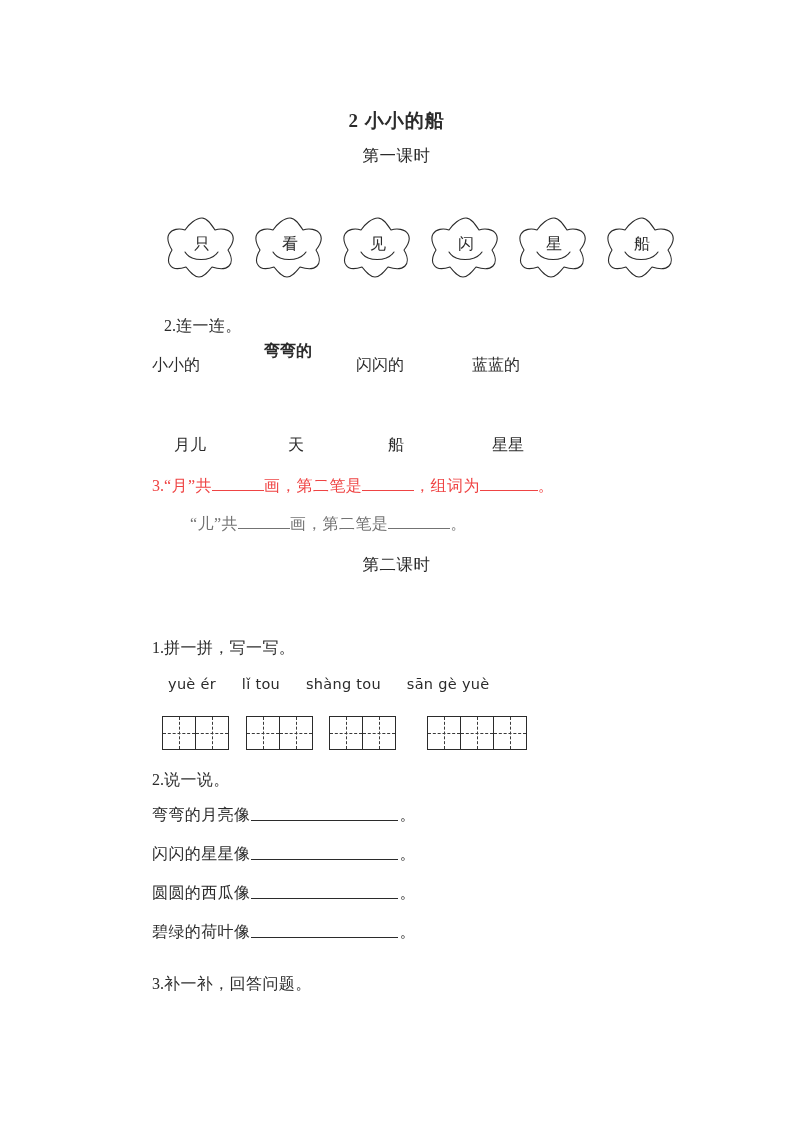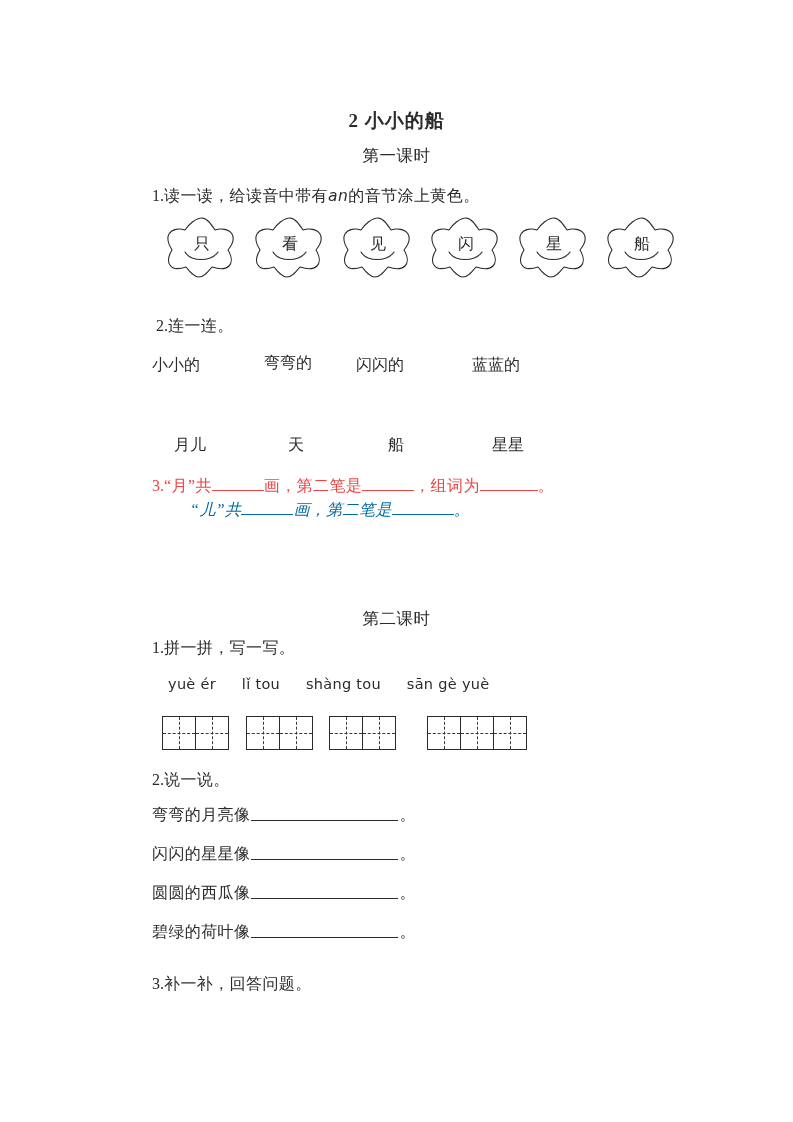--- a/index.html
+++ b/index.html
@@ -34,21 +34,21 @@
   }
   .period-title {
     position: absolute;
     width: 793px;
     left: 0;
     text-align: center;
     font-size: 16.5px;
     letter-spacing: 0.5px;
   }
   #period1 { top: 145px; }
-  #period2 { top: 608px; }
+  #period2 { top: 554px; }
 
   
   .line {
     position: absolute;
     font-size: 16px;
     white-space: nowrap;
     letter-spacing: 0.4px;
   }
   .q-num { letter-spacing: 0px; }
   .pinyin-inline {
@@ -192,23 +192,20 @@
 </style>
 </head>
 <body>
 
 <div class="page">
 
   <div class="doc-title">2 小小的船</div>
 
   <div class="period-title" id="period1">第一课时</div>
 
-  <div class="line" style="left:152px; top:186px;">
-    <span class="q-num">1.</span><span>读一读，给读音中带有</span><span class="pinyin-inline">an</span><span>的音节涂上黄色。</span>
-  </div>
 
   <div class="star-row">
     <div class="star" style="left:0px;">
       <svg width="78" height="70" viewBox="0 0 78 70">
         <path d="M39 4 C44 4 48 10 52 16 C58 14 66 15 69 20 C72 25 69 31 65 36 C68 41 70 48 66 52 C62 56 55 55 49 53 C45 58 41 63 36 63 C31 63 27 58 23 53 C17 55 10 56 7 51 C4 47 6 41 9 36 C6 31 3 25 6 20 C9 15 16 14 22 16 C26 10 33 4 39 4 Z" fill="none" stroke="#2b2b2b" stroke-width="1.1" stroke-linejoin="round"></path>
         <path d="M22 38 C28 48 48 48 55 38" fill="none" stroke="#2b2b2b" stroke-width="1.1" stroke-linecap="round"></path>
       </svg>
       <div class="star-char">只</div>
     </div>
     <div class="star" style="left:88px;">
@@ -241,39 +238,39 @@
     </div>
     <div class="star" style="left:440px;">
       <svg width="78" height="70" viewBox="0 0 78 70">
         <path d="M39 4 C44 4 48 10 52 16 C58 14 66 15 69 20 C72 25 69 31 65 36 C68 41 70 48 66 52 C62 56 55 55 49 53 C45 58 41 63 36 63 C31 63 27 58 23 53 C17 55 10 56 7 51 C4 47 6 41 9 36 C6 31 3 25 6 20 C9 15 16 14 22 16 C26 10 33 4 39 4 Z" fill="none" stroke="#2b2b2b" stroke-width="1.1" stroke-linejoin="round"></path>
         <path d="M22 38 C28 48 48 48 55 38" fill="none" stroke="#2b2b2b" stroke-width="1.1" stroke-linecap="round"></path>
       </svg>
       <div class="star-char">船</div>
     </div>
   </div>
 
-  <div class="line" style="left:156px; top:316px;">
+  <div class="line" style="left:164px; top:316px;">
     <span class="q-num">2.</span><span>连一连。</span>
   </div>
 
   <div class="match-item" style="left:152px; top:355px;">小小的</div>
-  <div class="match-item" style="left:264px; top:353px;">弯弯的</div>
+  <div class="match-item" style="left:264px; top:341px;font-weight:bold;">弯弯的</div>
   <div class="match-item" style="left:356px; top:355px;">闪闪的</div>
   <div class="match-item" style="left:472px; top:355px;">蓝蓝的</div>
 
   <div class="match-item" style="left:174px; top:435px;">月儿</div>
   <div class="match-item" style="left:288px; top:435px;">天</div>
   <div class="match-item" style="left:388px; top:435px;">船</div>
   <div class="match-item" style="left:492px; top:435px;">星星</div>
 
   <div class="green-line" style="left:152px; top:476px; color:#ef4444;">
     <span class="q-num">3.</span><span>“月”共</span><span class="blank-u" style="width:52px;"></span><span>画，第二笔是</span><span class="blank-u" style="width:52px;"></span><span>，组词为</span><span class="blank-u" style="width:58px;"></span><span>。</span>
   </div>
 
-  <div class="green-line" style="left:190px; top:500px; color:#0369a1;font-style:italic;">
+  <div class="green-line" style="left:190px; top:514px; color:#737373;">
     <span>“儿”共</span><span class="blank-u" style="width:52px;"></span><span>画，第二笔是</span><span class="blank-u" style="width:62px;"></span><span>。</span>
   </div>
 
   <div class="period-title" id="period2">第二课时</div>
 
   <div class="line" style="left:152px; top:638px;">
     <span class="q-num">1.</span><span>拼一拼，写一写。</span>
   </div>
 
   <div class="pinyin-row">

